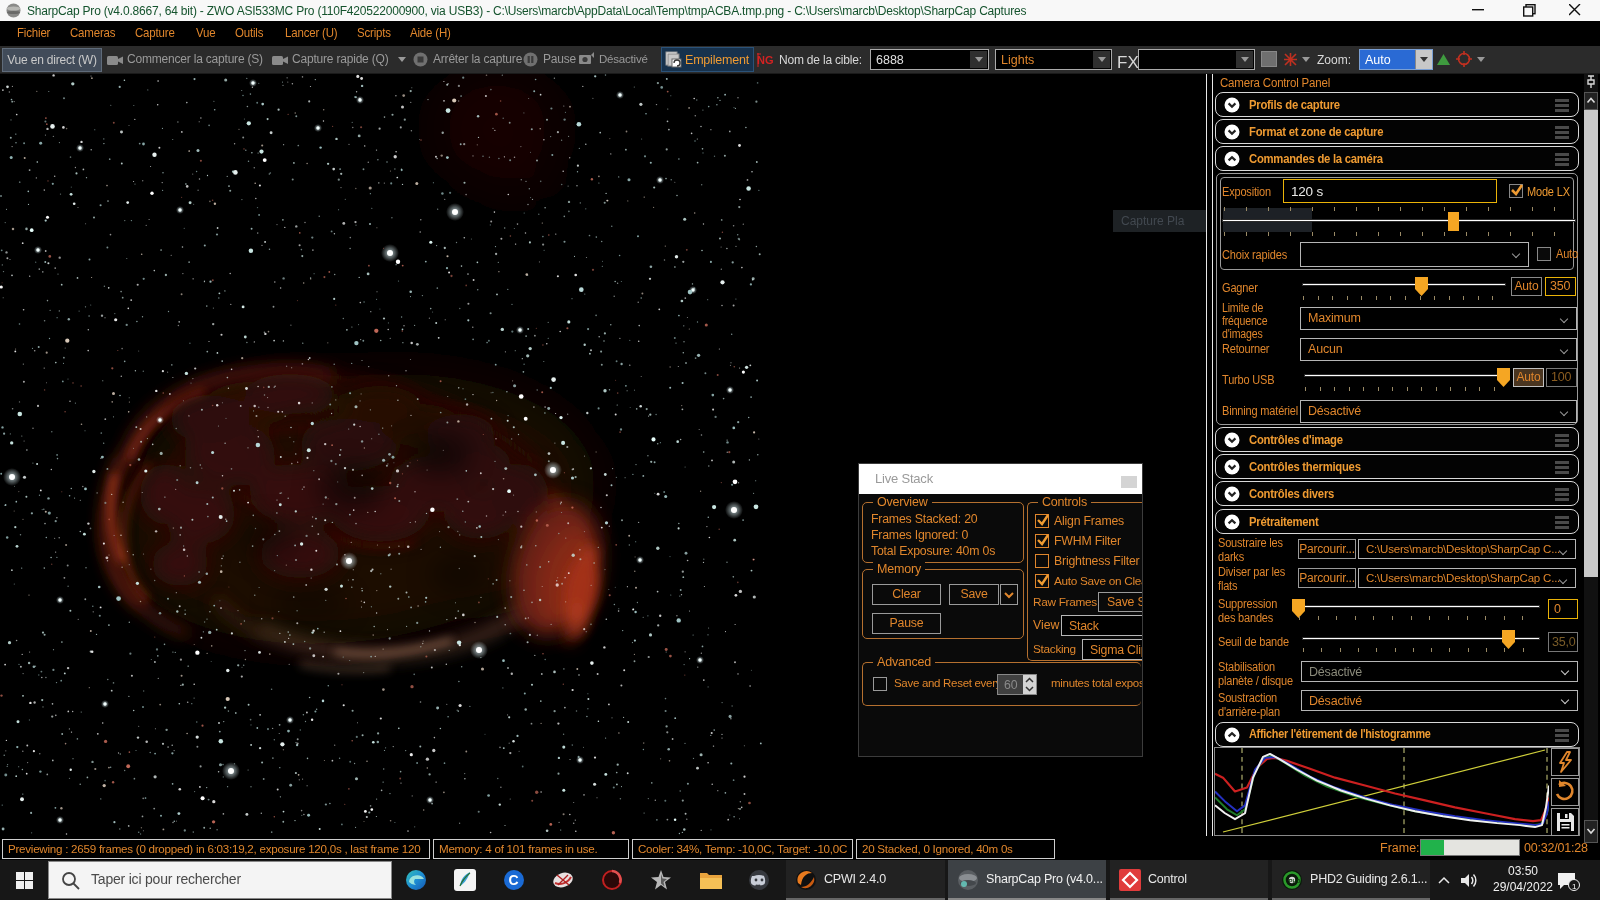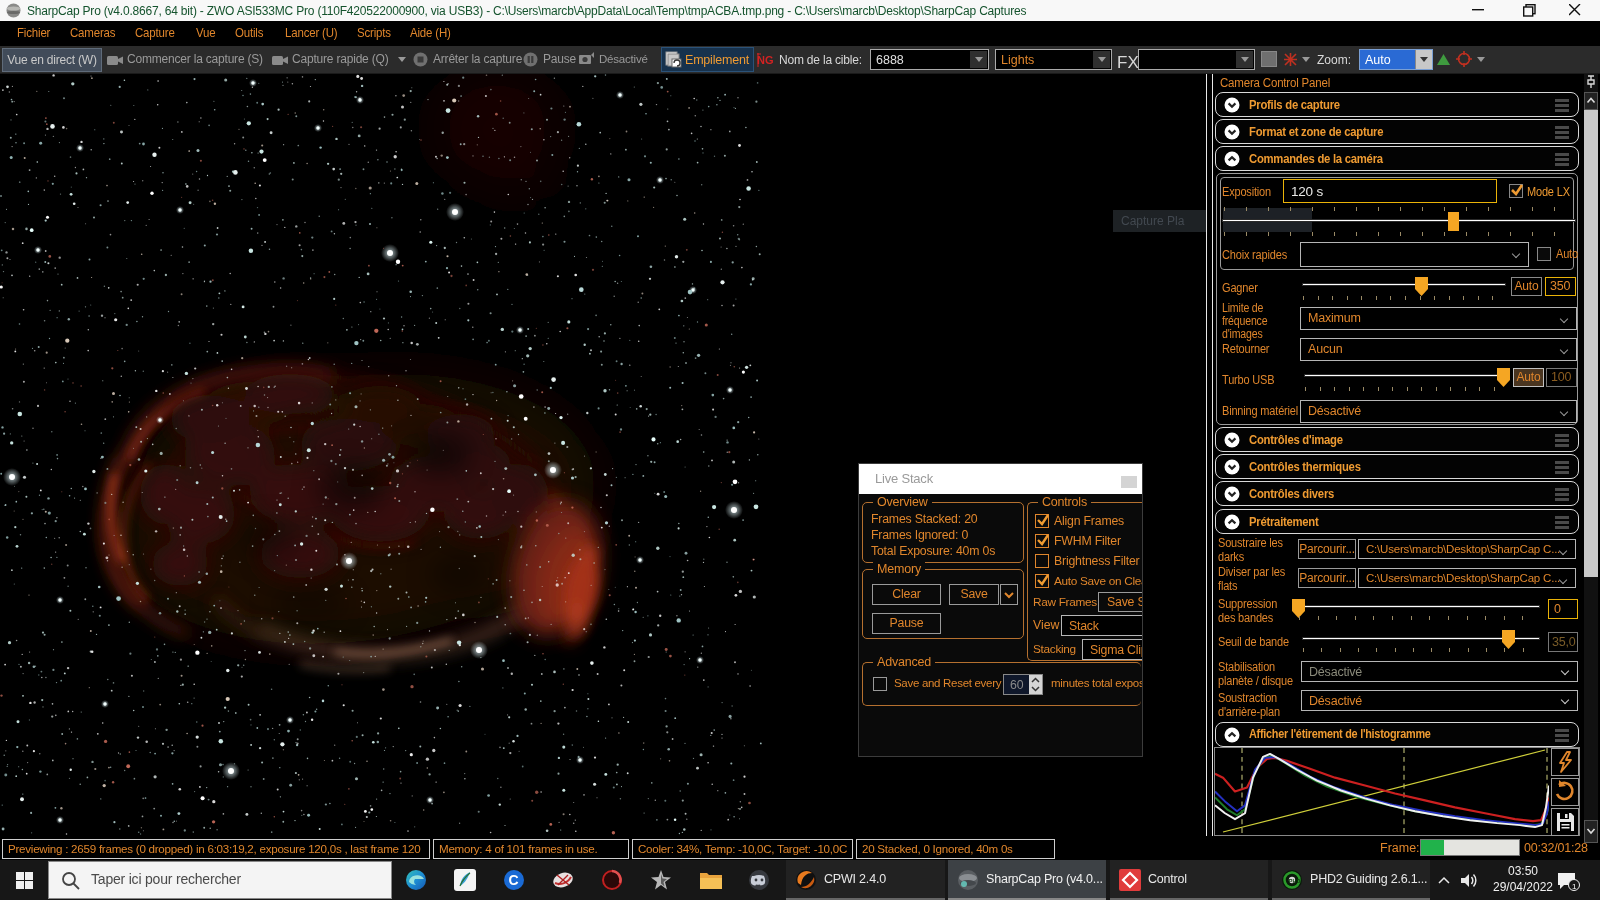--- a/index.html
+++ b/index.html
@@ -2691,21 +2691,21 @@
       </div>
     <span class="abs" style="left:5px;top:139px;color:#e0862c;font-size:11.8px;letter-spacing:-0.3px">Stacking</span>
     <div class="ddc" style="left:54px;top:136px;width:80px;height:21px">
         <span class="t" style="font-size:12.3px;letter-spacing:-0.2px">Sigma Clipp</span>
       </div>
   </div>
   <div class="lsgrp" style="left:3px;top:198px;width:279px;height:44px;border-right:none">
       <span class="gt">Advanced</span>
     <div class="chk" style="left:10px;top:14px;border-color:#999"></div>
     <span class="abs" style="left:31px;top:14px;color:#e0862c;font-size:11.5px;letter-spacing:-0.3px;white-space:nowrap">Save and Reset every</span>
-    <div class="abs" style="left:140px;top:11px;width:40px;height:21px;background:#0f172a;border:1px solid #888">
+    <div class="abs" style="left:134px;top:11px;width:40px;height:21px;background:#404040;border:1px solid #888">
       <span class="abs" style="left:6px;top:3px;color:#8a8a8a;font-size:12.3px">60</span>
       <div class="abs" style="right:0;top:0;width:13px;height:19px;background:#d4d4d4">
         <svg width="13" height="19">
             <path d="M3,7 L6.5,3.5 L10,7" stroke="#333" stroke-width="1.5" fill="none"></path>
             <path d="M3,12 L6.5,15.5 L10,12" stroke="#333" stroke-width="1.5" fill="none"></path>
           </svg>
       </div>
     </div>
     <span class="abs" style="left:188px;top:14px;color:#e0862c;font-size:11.5px;letter-spacing:-0.3px;white-space:nowrap">minutes total exposu</span>
   </div>

